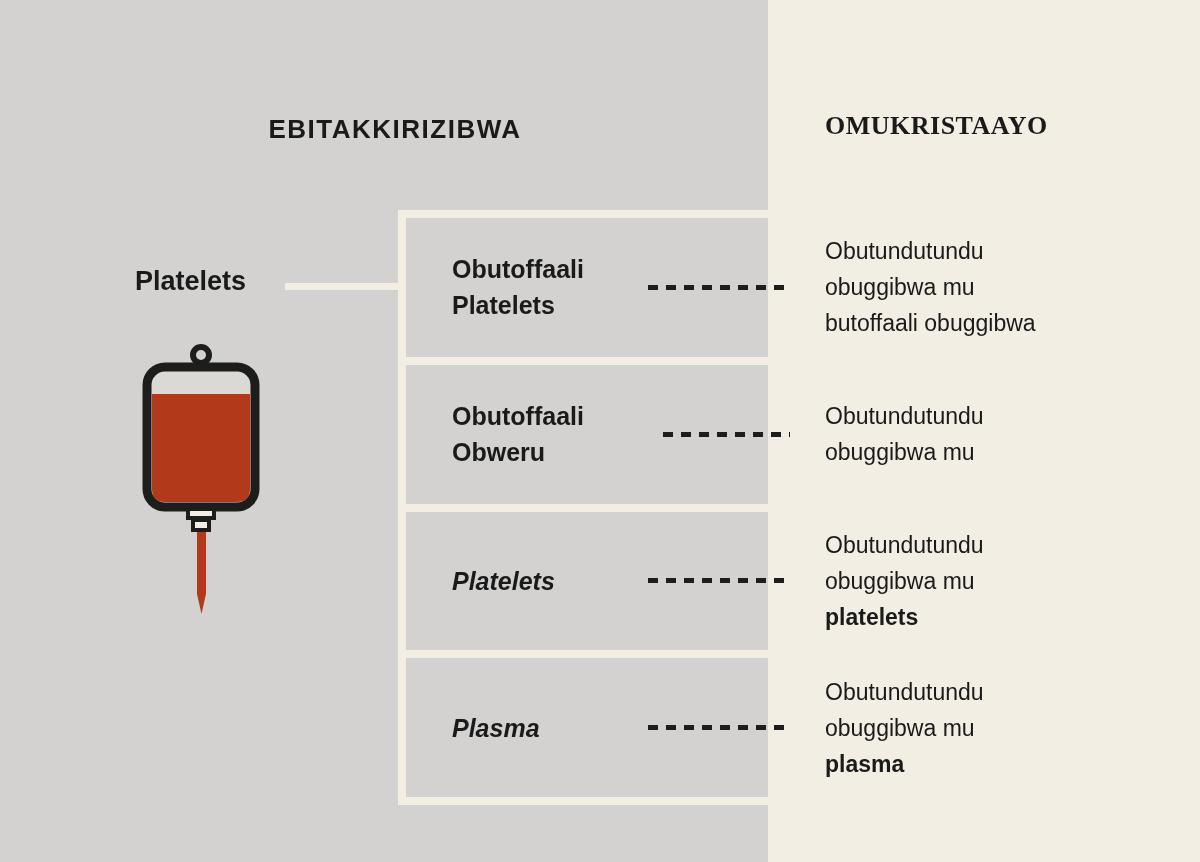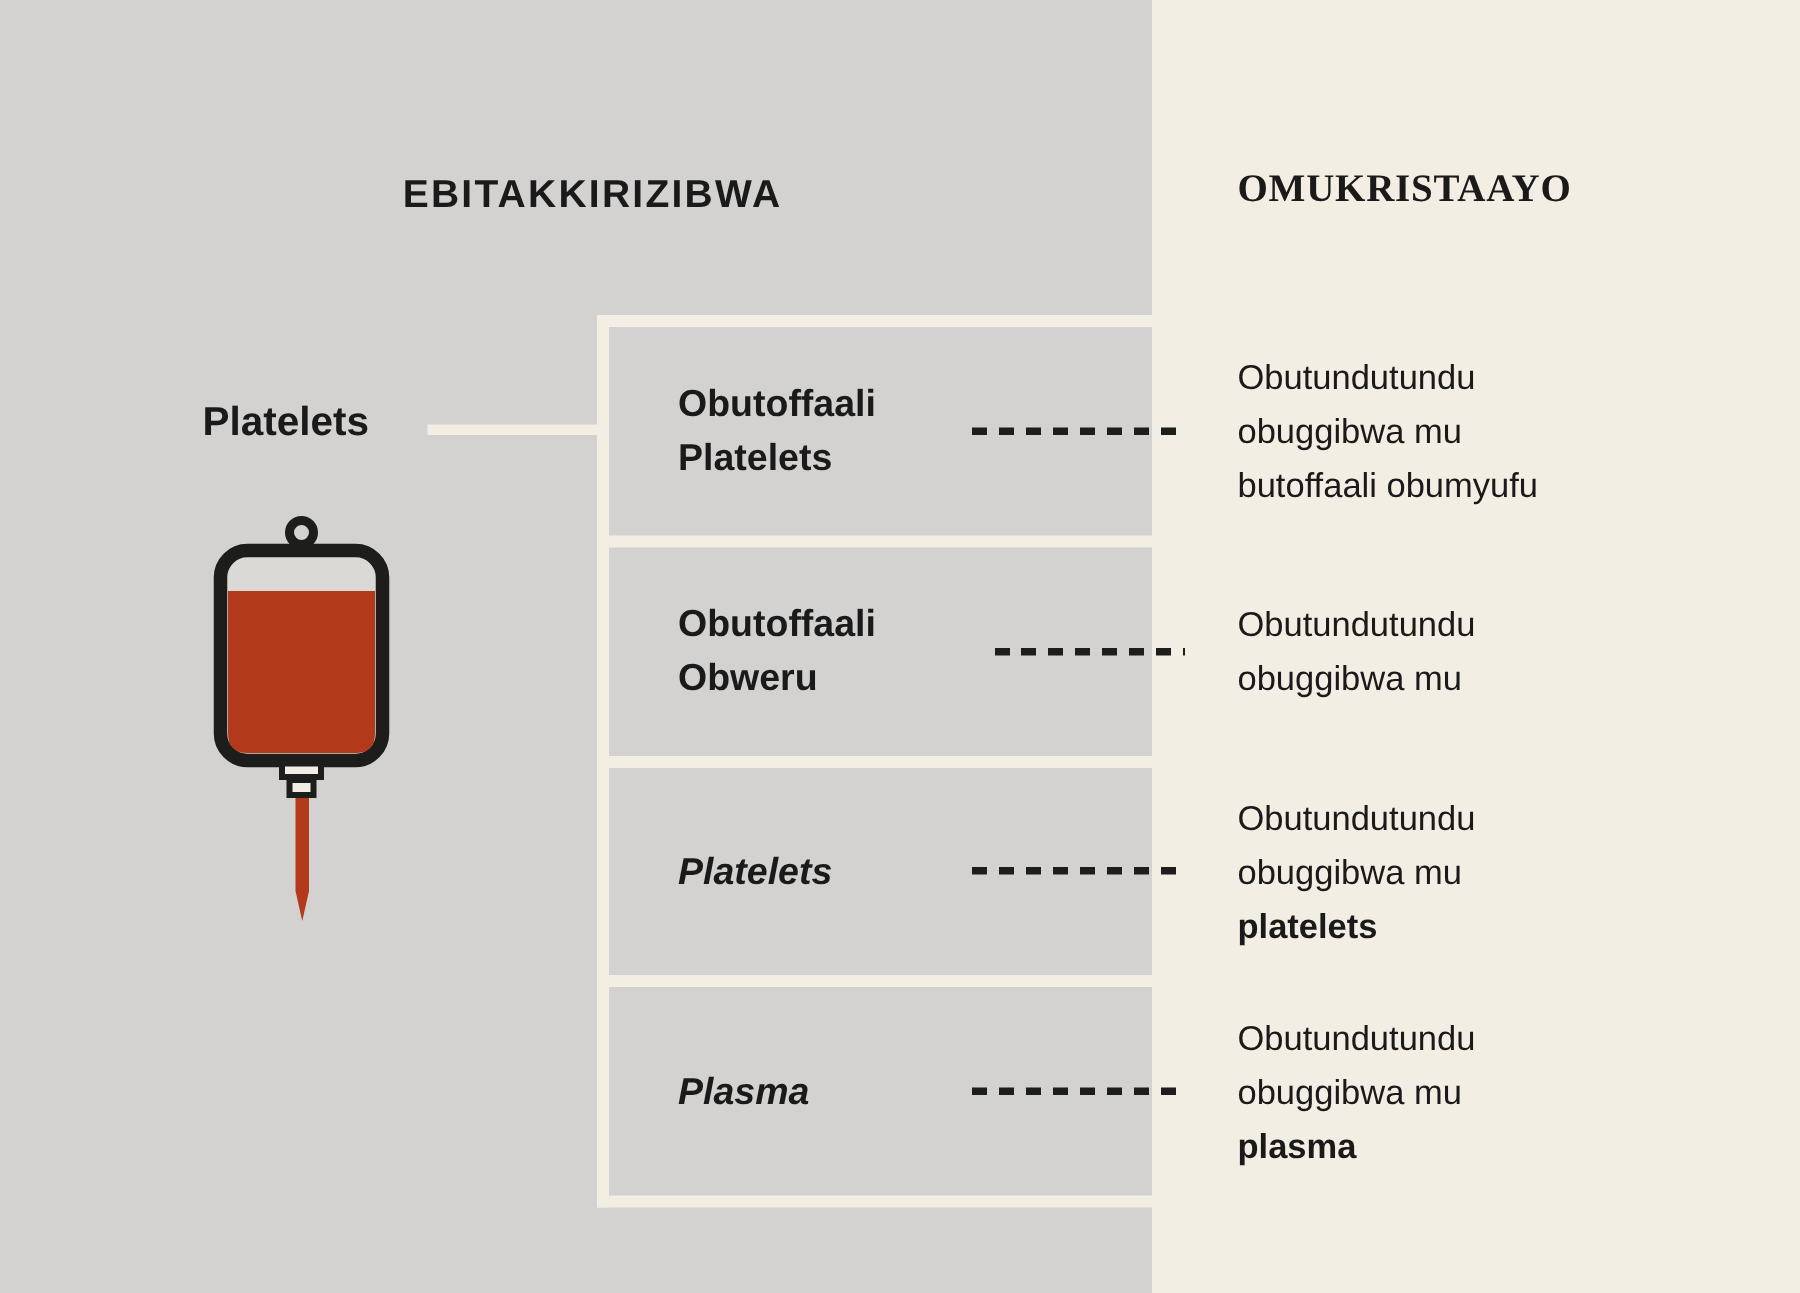--- a/index.html
+++ b/index.html
@@ -136,21 +136,21 @@
       <div class="comp">
         <span>Obutoffaali</span><br>
         <span>Platelets</span>
       </div>
       <div class="dashcol">
         <div class="dashes d1"></div>
       </div>
       <div class="frac">
         <span>Obutundutundu</span><br>
         <span>obuggibwa mu</span><br>
-        <span>butoffaali obumyufu</span>
+        <span>butoffaali obuggibwa</span>
       </div>
     </div>
 
     <div class="sep"></div>
 
     <div class="row">
       <div class="comp">
         <span>Obutoffaali</span><br>
         <span>Obweru</span>
       </div>

